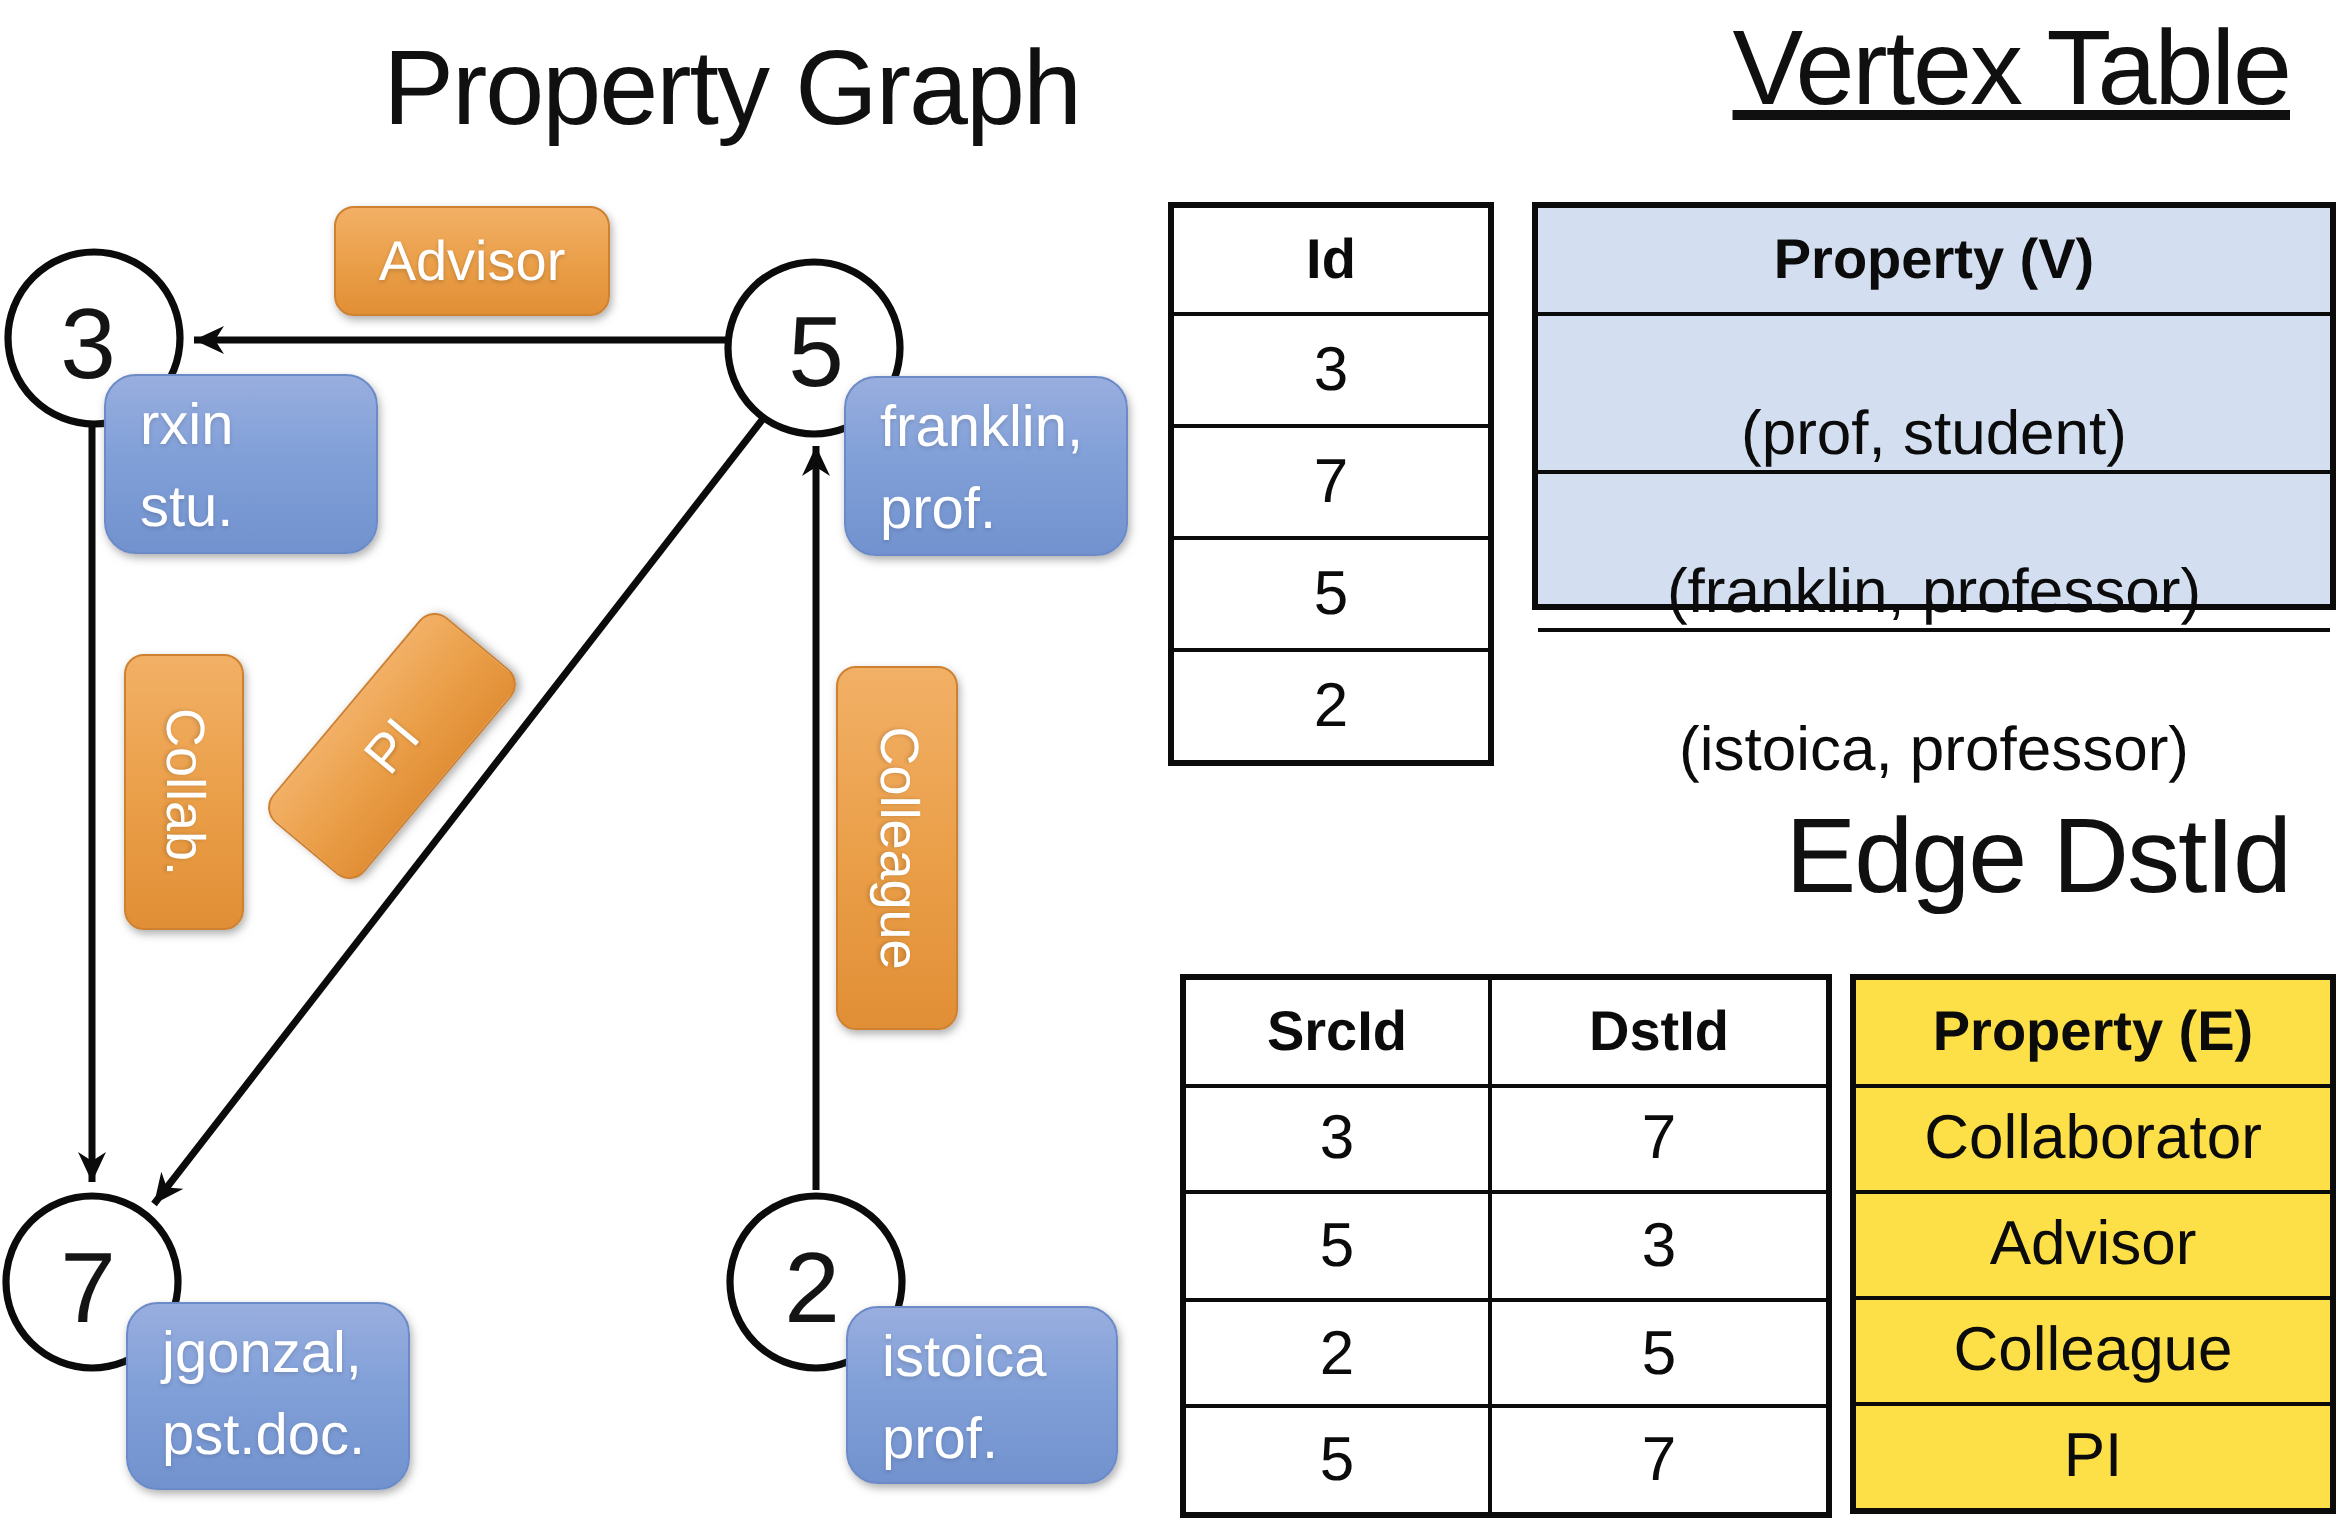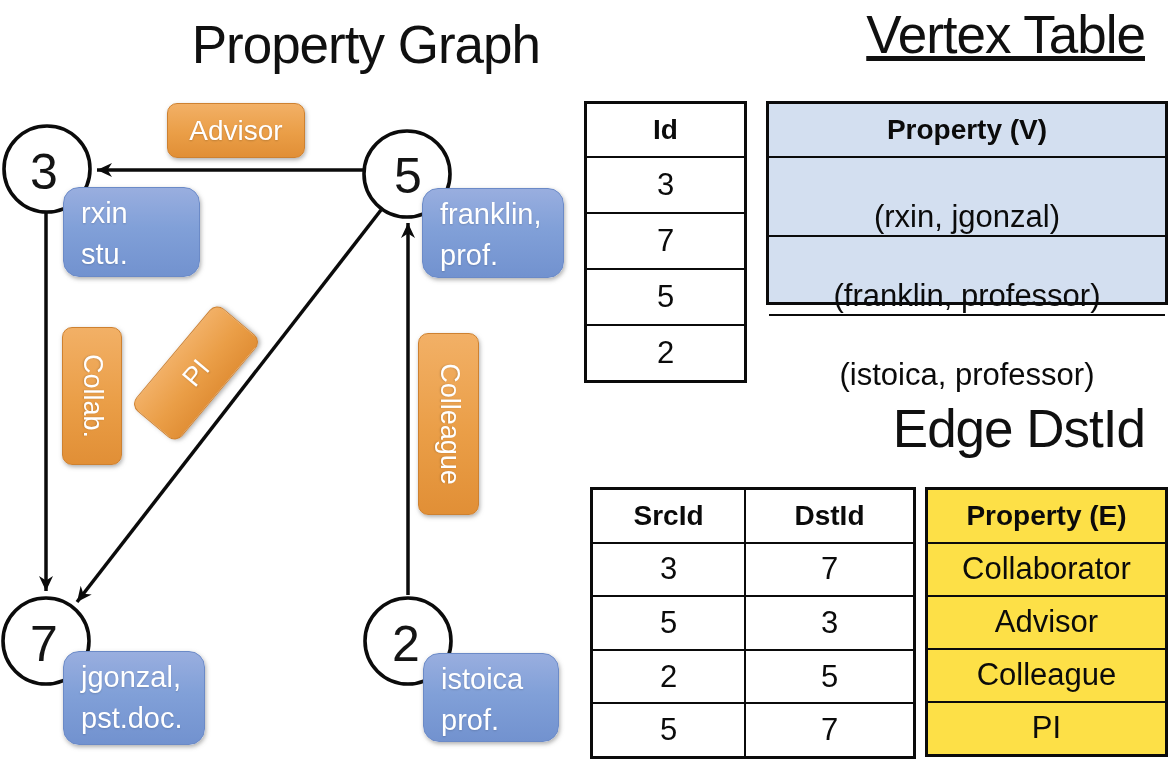--- a/index.html
+++ b/index.html
@@ -92,21 +92,21 @@
   <div class="elabel" style="left:62px; top:327px; width:58px; height:136px; font-size:27px;">
     <span class="vtext">Collab.</span>
   </div>
   <div class="elabel" style="left:129px; top:343px; width:132px; height:58px; transform:rotate(-50deg); font-size:27px;">
     <span>PI</span>
   </div>
   <div class="elabel" style="left:418px; top:333px; width:59px; height:180px; font-size:27px;">
     <span class="vtext">Colleague</span>
   </div>
 
-  <div class="vbox" style="left:63px; top:187px; width:118px; height:83px;">
+  <div class="vbox" style="left:52px; top:187px; width:118px; height:83px;">
     <div>rxin</div>
     <div>stu.</div>
   </div>
   <div class="vbox" style="left:422px; top:188px; width:123px; height:83px;">
     <div>franklin,</div>
     <div>prof.</div>
   </div>
   <div class="vbox" style="left:63px; top:651px; width:123px; height:87px;">
     <div>jgonzal,</div>
     <div>pst.doc.</div>
@@ -121,21 +121,21 @@
   <div class="tcol" style="left:584px; top:101px; width:163px; height:282px;">
     <div class="tcell th">Id</div>
     <div class="tcell">3</div>
     <div class="tcell">7</div>
     <div class="tcell">5</div>
     <div class="tcell">2</div>
   </div>
 
   <div class="tcol fill-blue" style="left:766px; top:101px; width:402px; height:204px;gap:41px;">
     <div class="tcell th">Property (V)</div>
-    <div class="tcell">(rxin, jgonzal)</div>
+    <div class="tcell">(prof, student)</div>
     <div class="tcell">(franklin, professor)</div>
     <div class="tcell">(istoica, professor)</div>
   </div>
 
   <div class="title" style="left:585px; top:398px; width:560px;">Edge DstId</div>
 
   <div class="tcol duo" style="left:590px; top:487px; width:326px; height:272px;">
     <div class="sub left">
       <div class="tcell th">SrcId</div>
       <div class="tcell">3</div>

